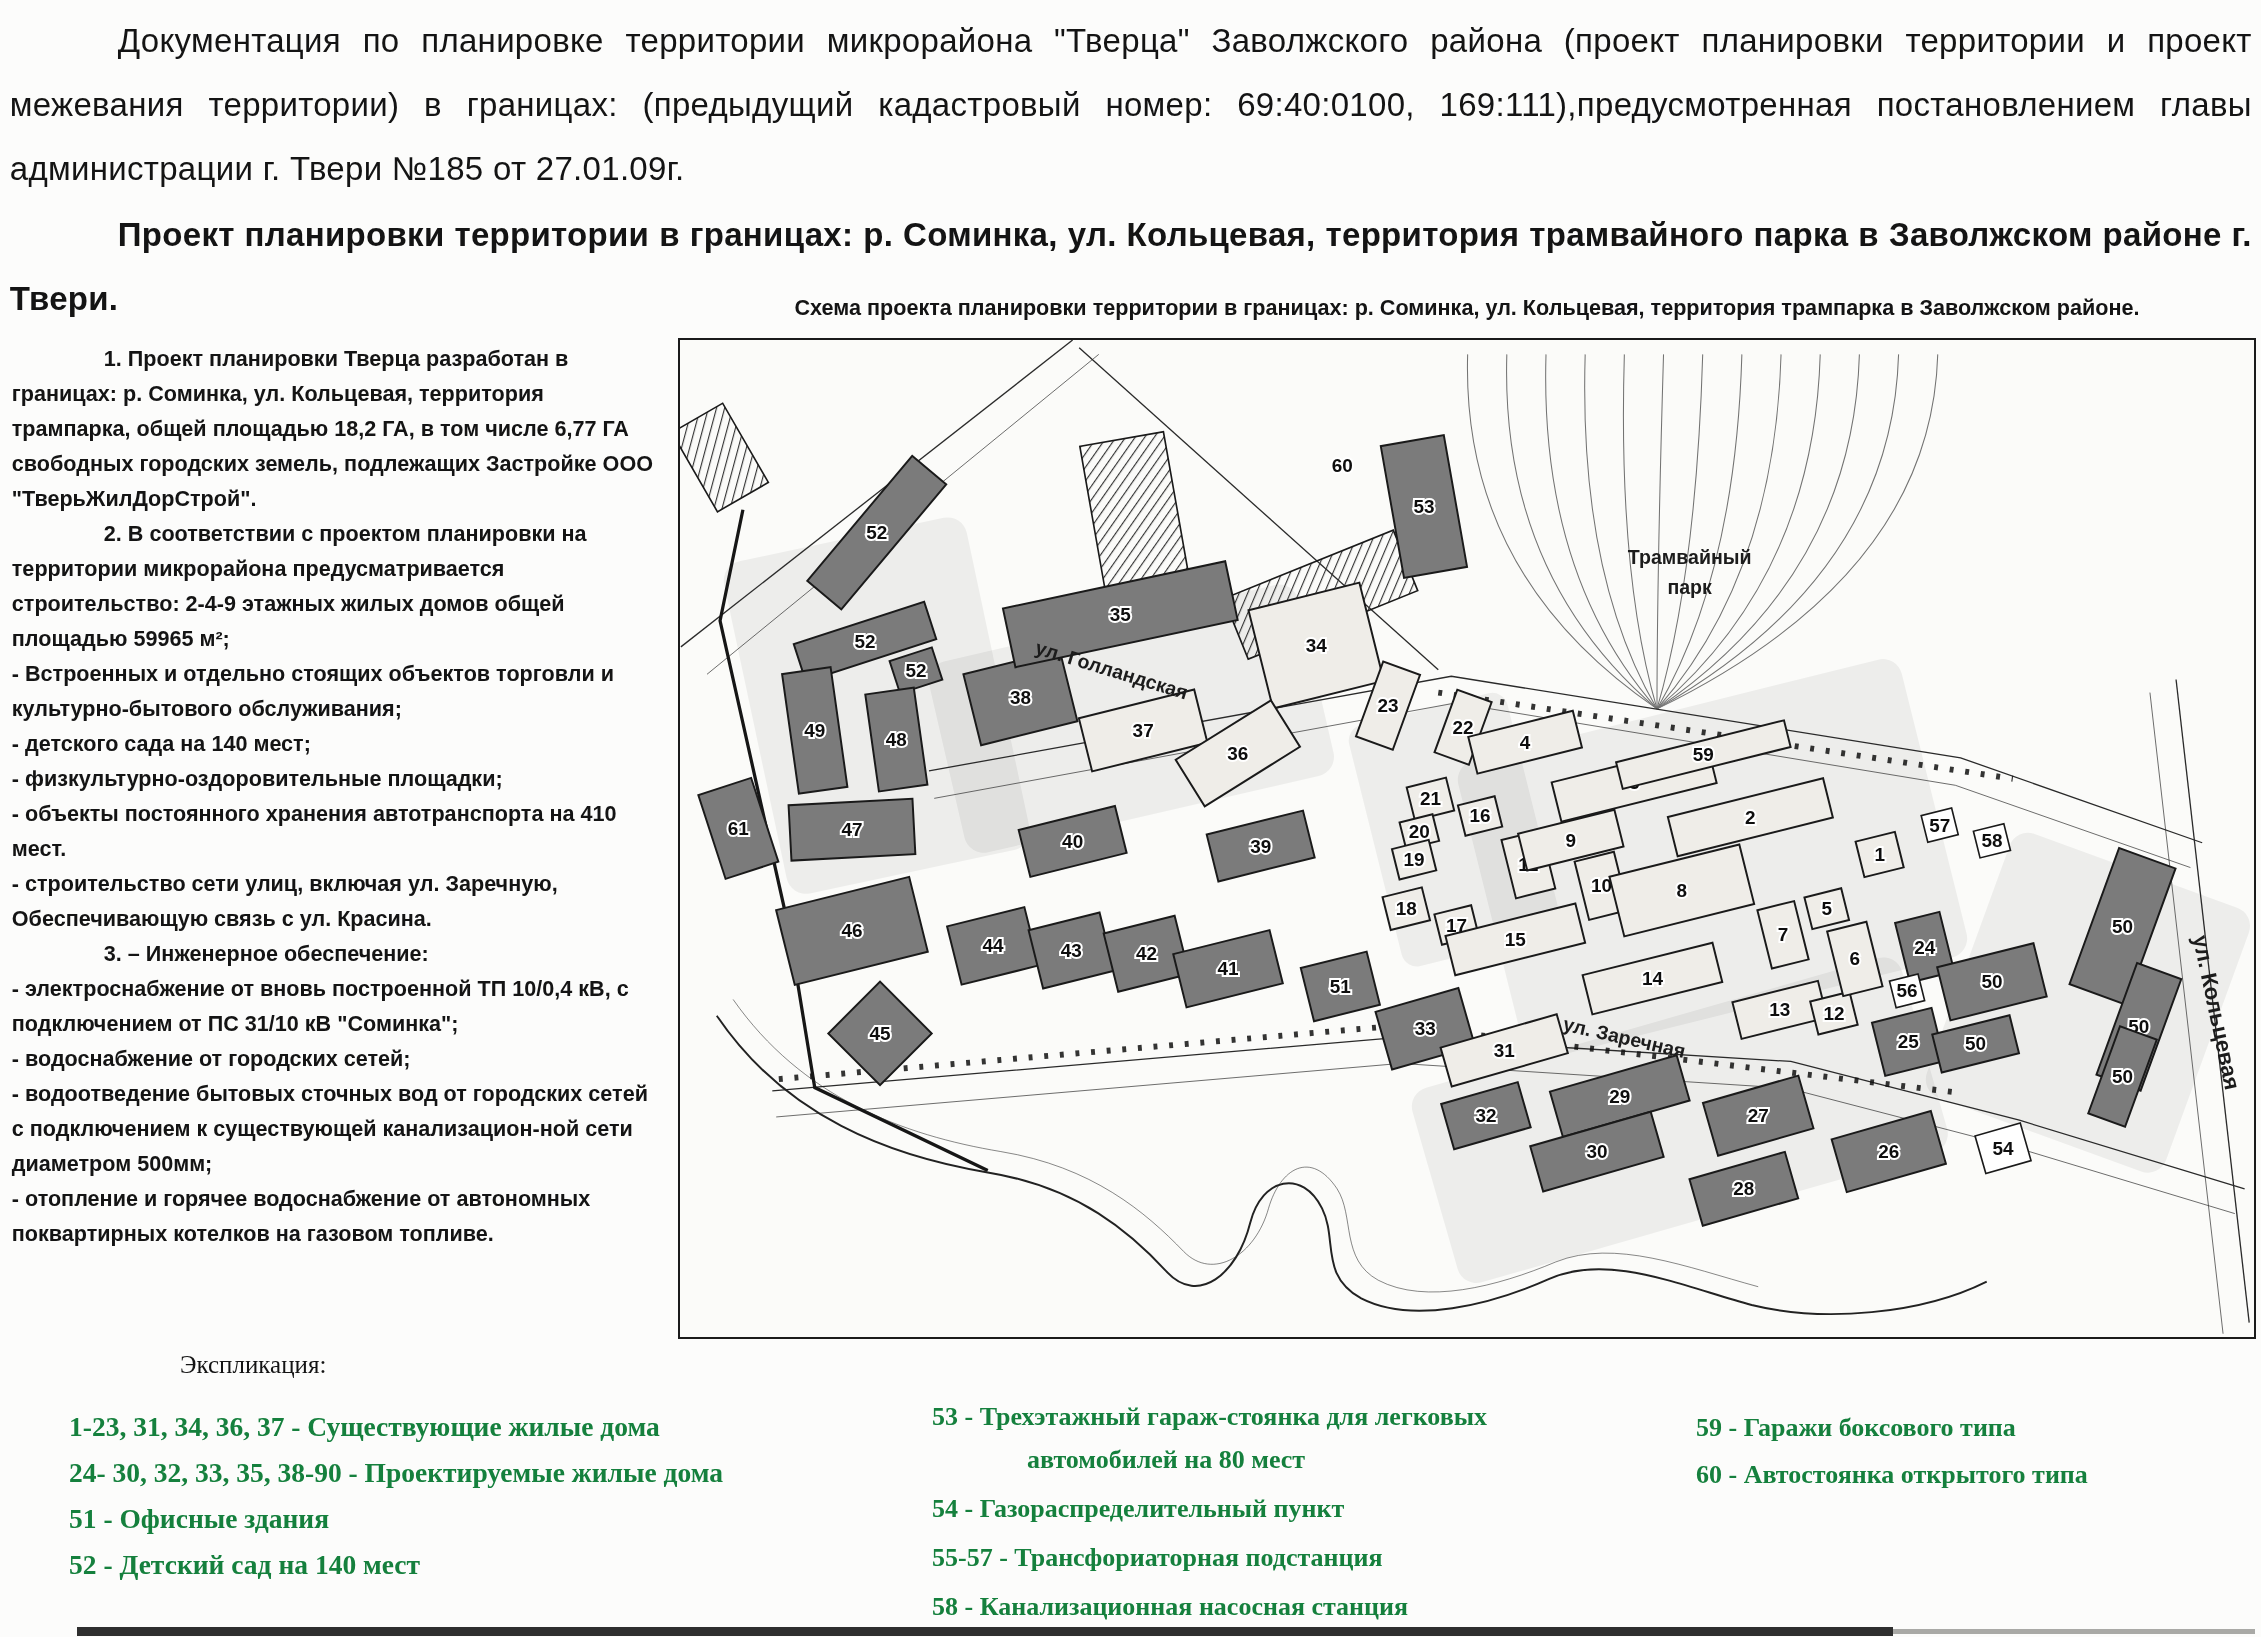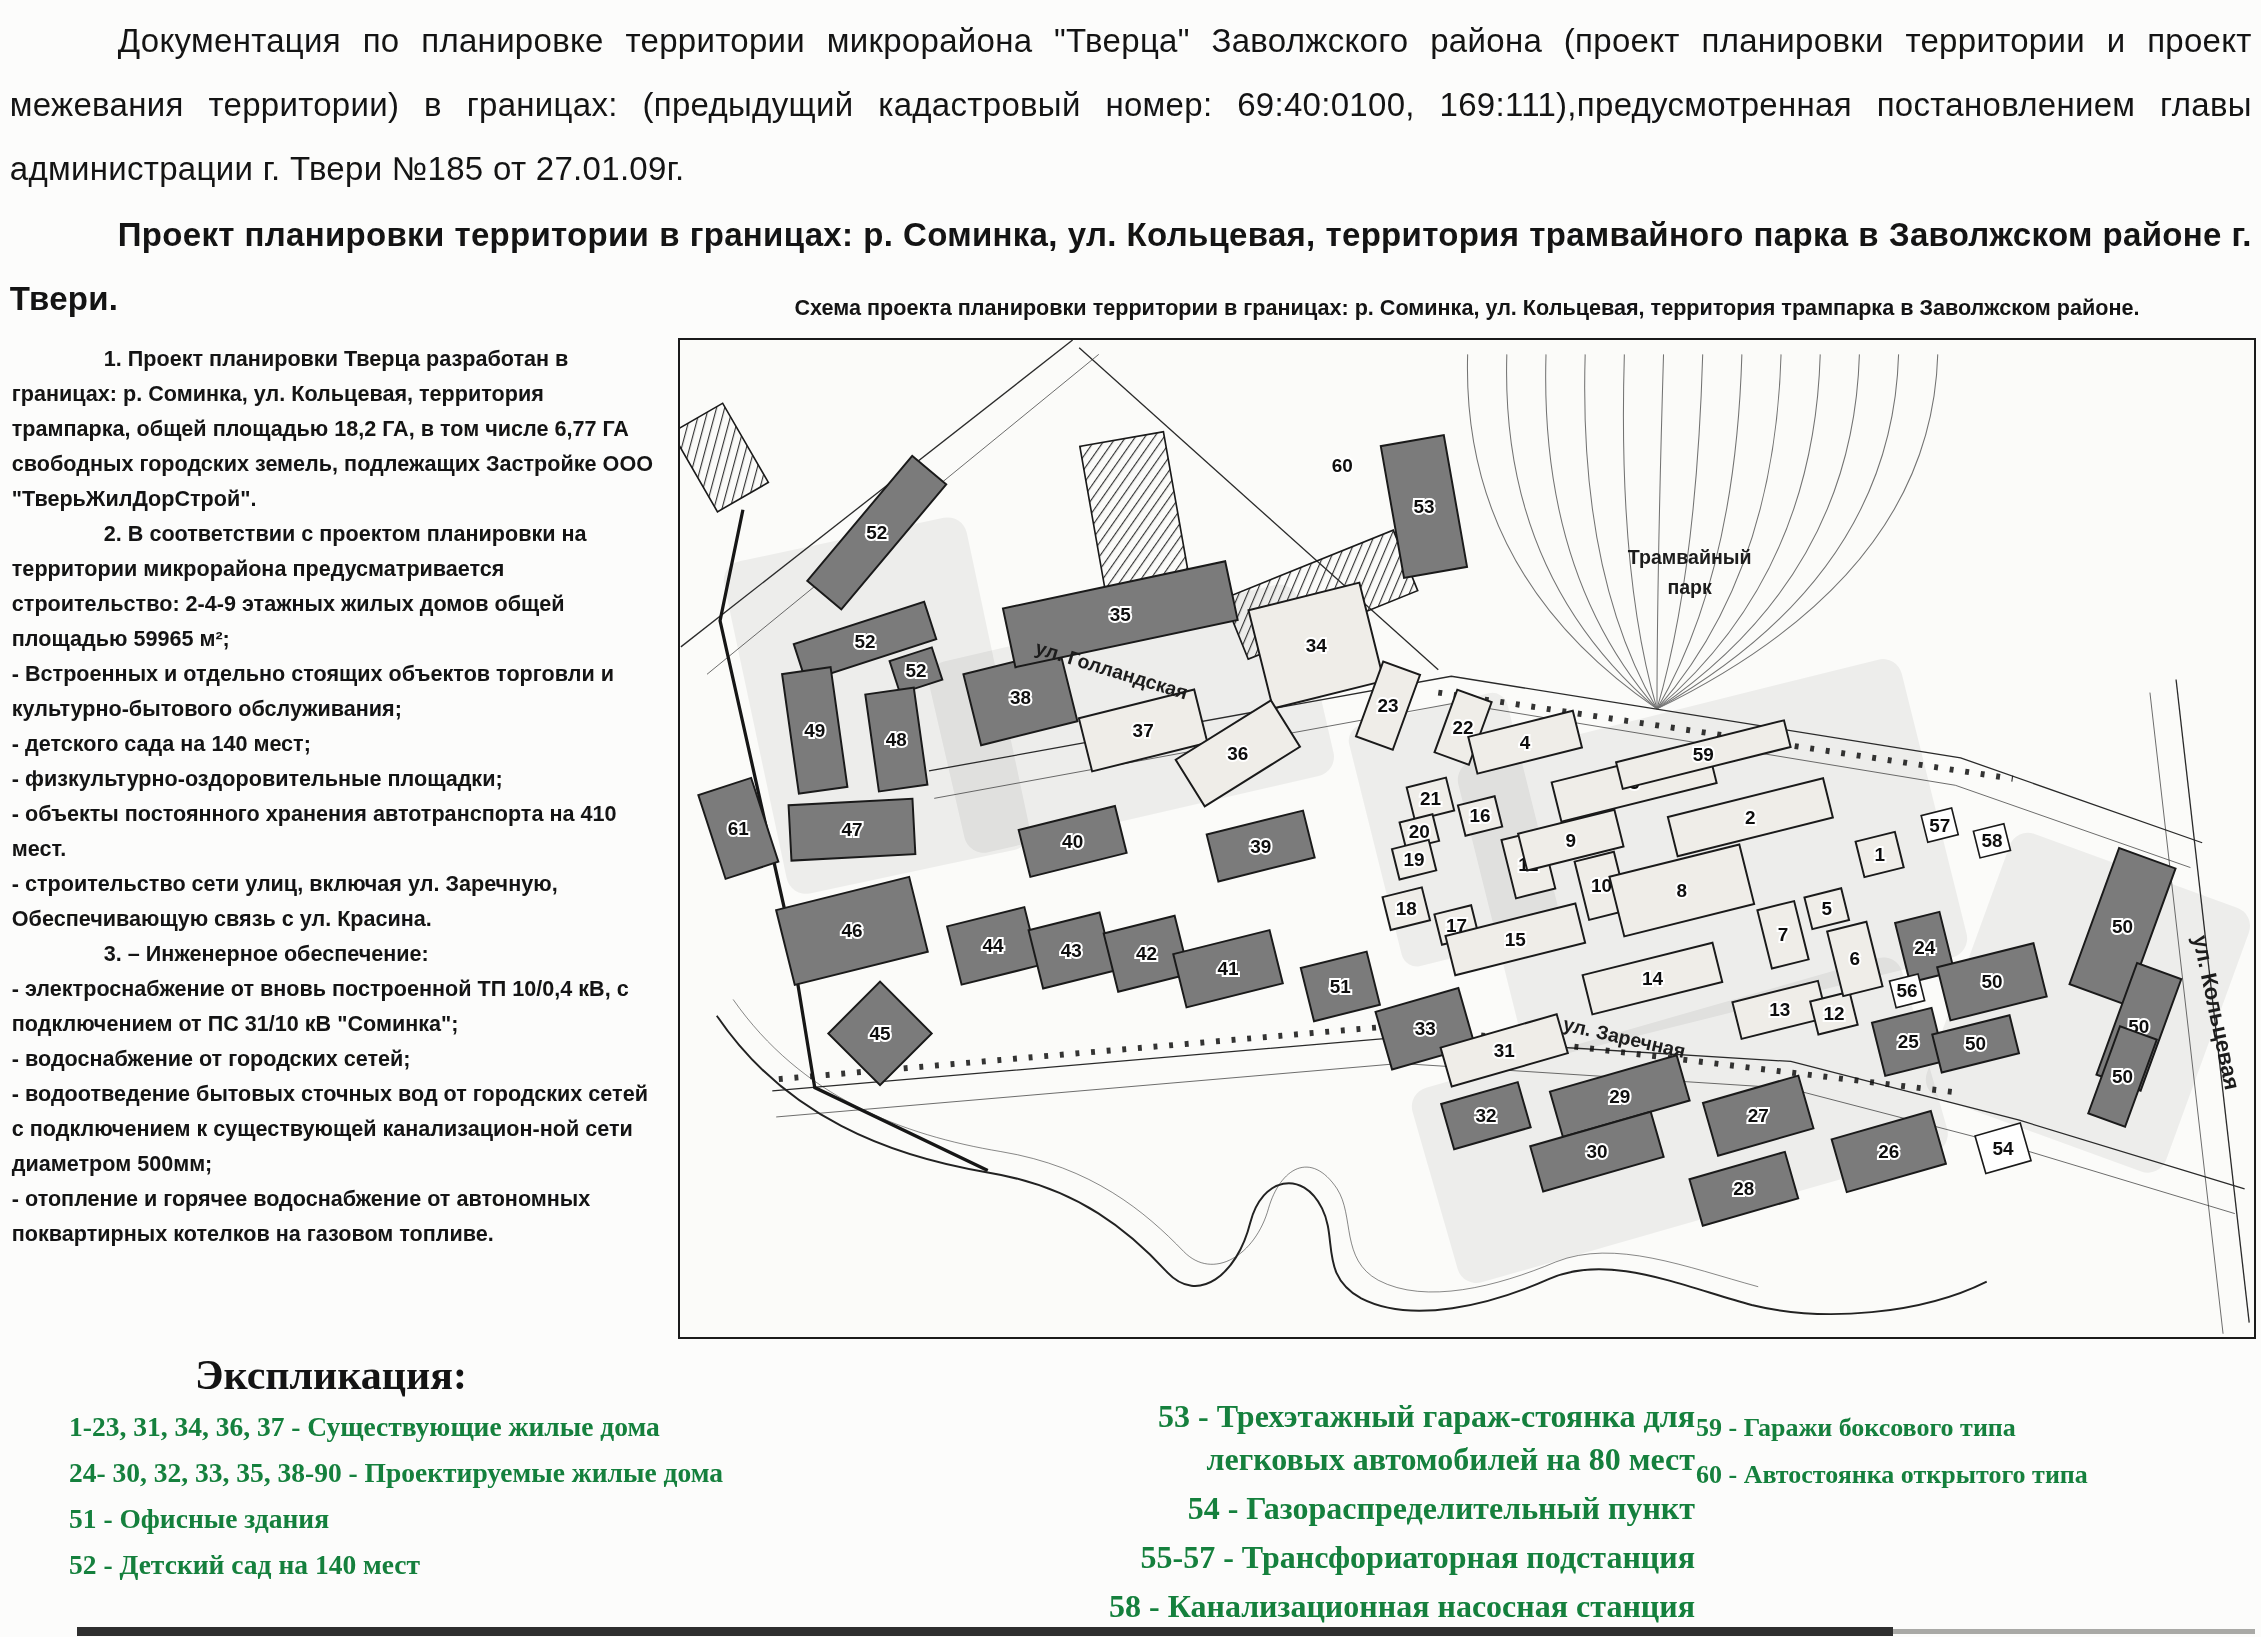--- a/index.html
+++ b/index.html
@@ -29,26 +29,26 @@
   .yard{fill:#000;opacity:.055;}
   .bld-p{fill:#7b7b7b;stroke:#1a1a1a;stroke-width:3;}
   .bld-e{fill:#efede8;stroke:#1a1a1a;stroke-width:3;}
   .bld-s{fill:#ffffff;stroke:#1a1a1a;stroke-width:2.5;}
   .bld-h{fill:url(#hatch);stroke:#1a1a1a;stroke-width:2.5;}
   .bnum{font-family:"Liberation Sans",sans-serif;font-size:29px;font-weight:700;fill:#0e0e0e;
         stroke:#ffffff;stroke-width:6px;paint-order:stroke;text-anchor:middle;dominant-baseline:central;}
   .mlabel{font-family:"Liberation Sans",sans-serif;font-weight:700;fill:#1c1c1c;
         text-anchor:middle;dominant-baseline:central;}
   
-  .legend-title{position:absolute;left:195px;top:1351px;font-family:"Liberation Serif",serif;
-        font-size:42px;font-weight:700;}
+  .legend-title{position:absolute;left:180px;top:1351px;font-family:"Liberation Serif",serif;
+        font-size:25px;font-weight:400;}
   .lg{position:absolute;font-family:Liberation Serif, serif;font-weight:700;color:#15803d;}
   .lg p{margin:0;}
   #legend-col1{left:69px;top:1404px;width:878px;font-size:27.5px;line-height:46px;}
-  #legend-col2{left:1040px;top:1395px;width:655px;font-size:32px;line-height:43px;text-align:right;}
+  #legend-col2{left:932px;top:1395px;width:655px;font-size:26px;line-height:43px;}
   #legend-col2 p{padding-left:95px;text-indent:-95px;margin-bottom:5.9px;}
   #legend-col3{left:1696px;top:1404px;width:564px;font-size:26px;line-height:47px;}
   .scan-bar{position:absolute;left:77px;top:1627px;width:1816px;height:8.5px;background:#2f2f2f;}
   .scan-bar2{position:absolute;left:1893px;top:1629px;width:362px;height:5.2px;background:#a9a9a6;}
 </style>
 </head>
 <body>
 
 <div class="page">
 

